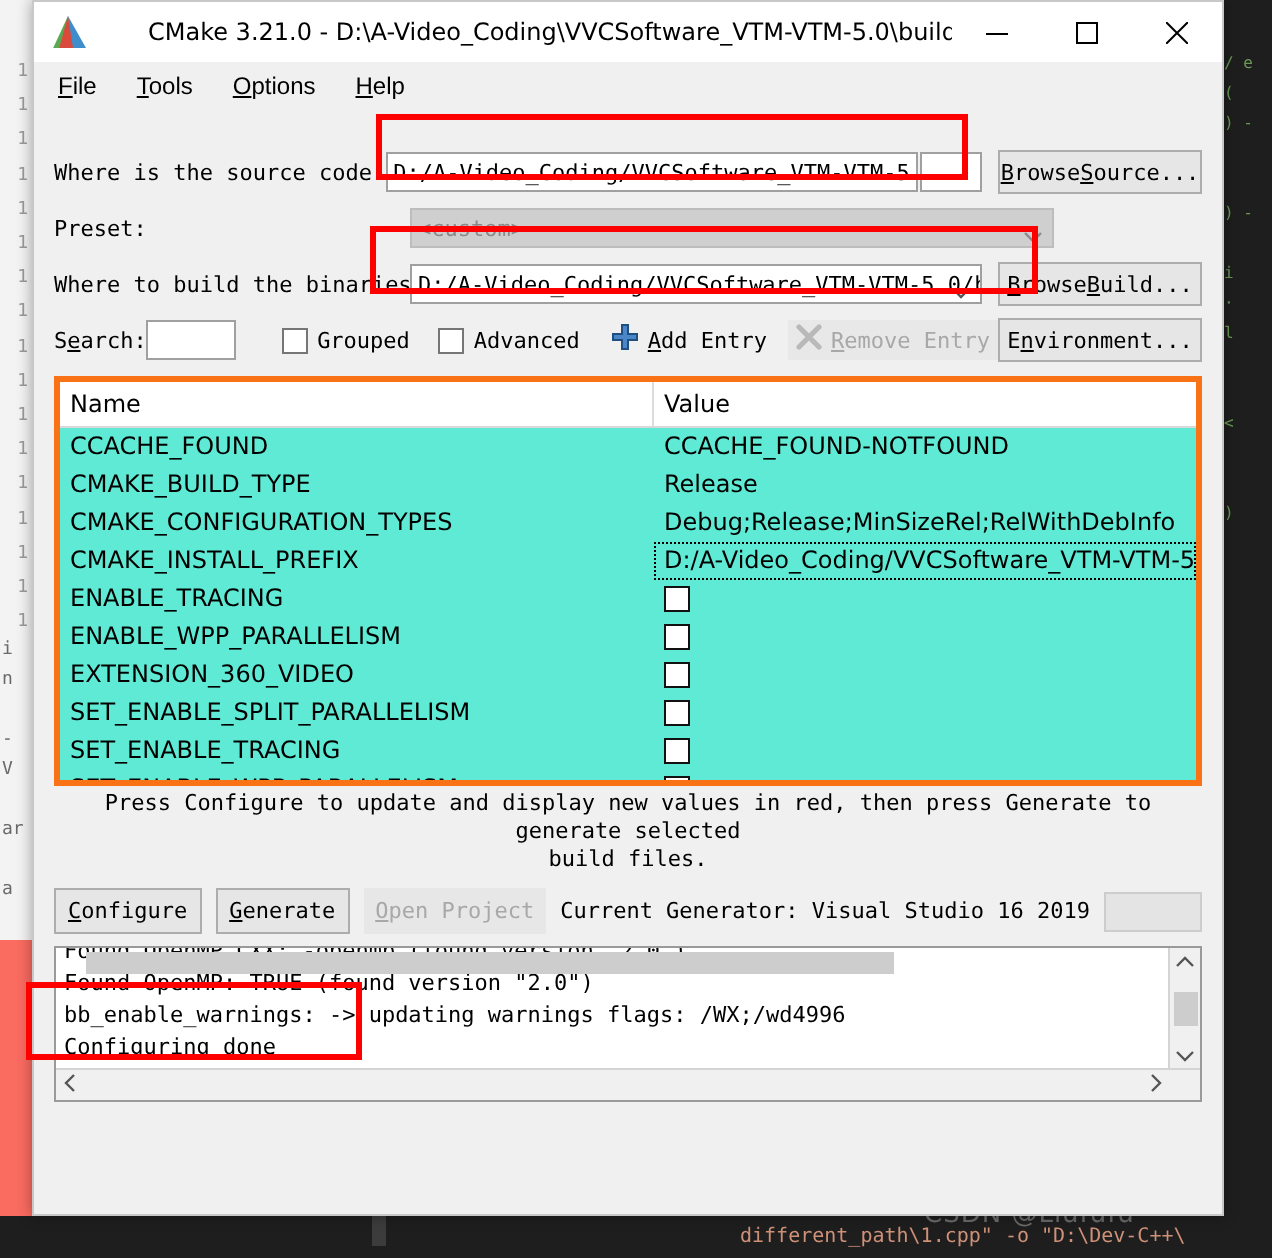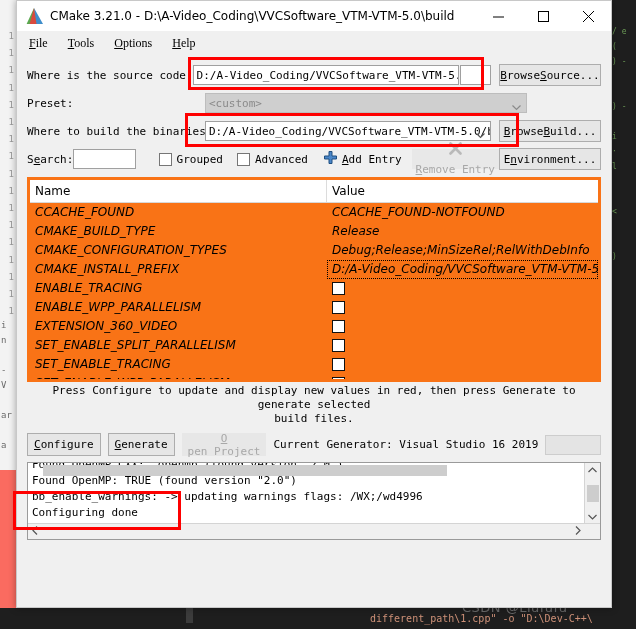--- a/index.html
+++ b/index.html
@@ -83,21 +83,21 @@
     border: 1px solid #c8c8c8;
     box-sizing: border-box;
     box-shadow: 0 0 7px rgba(0,0,0,0.35);
   }
 
   
   .titlebar {
     position: relative;
     height: 30px;
     background: #ffffff;
-    display: flex; align-items: center;
+    display: flex; align-items: center; gap: 24px;
   }
   .app-logo {
     width: 18px; height: 16px;
     margin-left: 8px; margin-right: 7px;
     position: relative; flex: none;
   }
   .title-text {
     font-family: "DejaVu Sans", sans-serif;
     font-size: 12px; color: #000;
     white-space: nowrap;
@@ -118,21 +118,21 @@
 
   
   .menubar {
     height: 24px;
     background: #f0f0f0;
     display: flex; align-items: center;
     padding-left: 12px;
     gap: 20px;
   }
   .menu-item {
-    font-family: Liberation Serif, serif;
+    font-family: Liberation Sans, sans-serif;
     font-size: 12px; color: #000;
     white-space: nowrap;
   }
   .menu-item u { text-decoration: underline; }
 
   
   .winbody {
     position: relative;
     padding: 0 10px;
     box-sizing: border-box;
@@ -189,21 +189,21 @@
     box-sizing: border-box;
     display: inline-flex; align-items: center; justify-content: center;
     font-family: "DejaVu Sans Mono", monospace;
     font-size: 11px; color: #000;
     white-space: nowrap;
     padding: 0 6px;
   }
   .btn u { text-decoration: underline; }
   .btn.disabled { color: #9d9d9d; border-color: #c8c8c8; background: #e4e4e4; }
   .btn.flat { border: none; background: transparent; }
-  .btn.flat.disabled { color: #a8a8a8; background: #e8e8e8; flex-direction: column; }
+  .btn.flat.disabled { color: #a8a8a8; background: #e8e8e8; }
 
   
   .cb {
     width: 13px; height: 13px;
     background: #fff; border: 1px solid #767676;
     box-sizing: border-box; flex: none;
   }
 
   
   .tablewrap {
@@ -225,22 +225,21 @@
     font-family: "DejaVu Sans", sans-serif;
     font-size: 12px; color: #000;
     padding-left: 5px;
     box-sizing: border-box;
     height: 22px; line-height: 22px;
   }
   .th.name { width: 297px; border-right: 1px solid #dcdcdc; }
   .th.value { flex: 1; }
   .trow {
     display: flex; height: 19px; 
-    background: #f97316;
-    font-style: italic;
+    background: #5eead4;
   }
   .td {
     font-family: "DejaVu Sans", sans-serif;
     font-size: 12px; color: #000;
     padding-left: 5px;
     box-sizing: border-box;
     height: 19px; line-height: 19px;
     white-space: nowrap; overflow: hidden;
   }
   .td.name { width: 297px; }
@@ -456,21 +455,21 @@
 
     <div class="menubar">
       <div class="menu-item"><u>F</u><span>ile</span></div>
       <div class="menu-item"><u>T</u><span>ools</span></div>
       <div class="menu-item"><u>O</u><span>ptions</span></div>
       <div class="menu-item"><u>H</u><span>elp</span></div>
     </div>
 
     <div class="winbody">
 
-      <div class="row" style="margin-top:6px">
+      <div class="row" style="margin-top:17px">
         <div class="lbl" style="width:178px">Where is the source code:</div>
         <div class="tfield" style="width:288px" title="D:/A-Video_Coding/VVCSoftware_VTM-VTM-5.0">D:/A-Video_Coding/VVCSoftware_VTM-VTM-5.0</div>
         <div class="tfield" style="width:33px;margin-left:1px"></div>
         <div class="btn" style="width:102px;margin-left:8px"><u>B</u>rowse <u>S</u>ource...</div>
       </div>
 
       <div class="row">
         <div class="lbl" style="width:178px">Preset:</div>
         <div class="combo disabled" style="width:322px">
           <span>&lt;custom&gt;</span>

